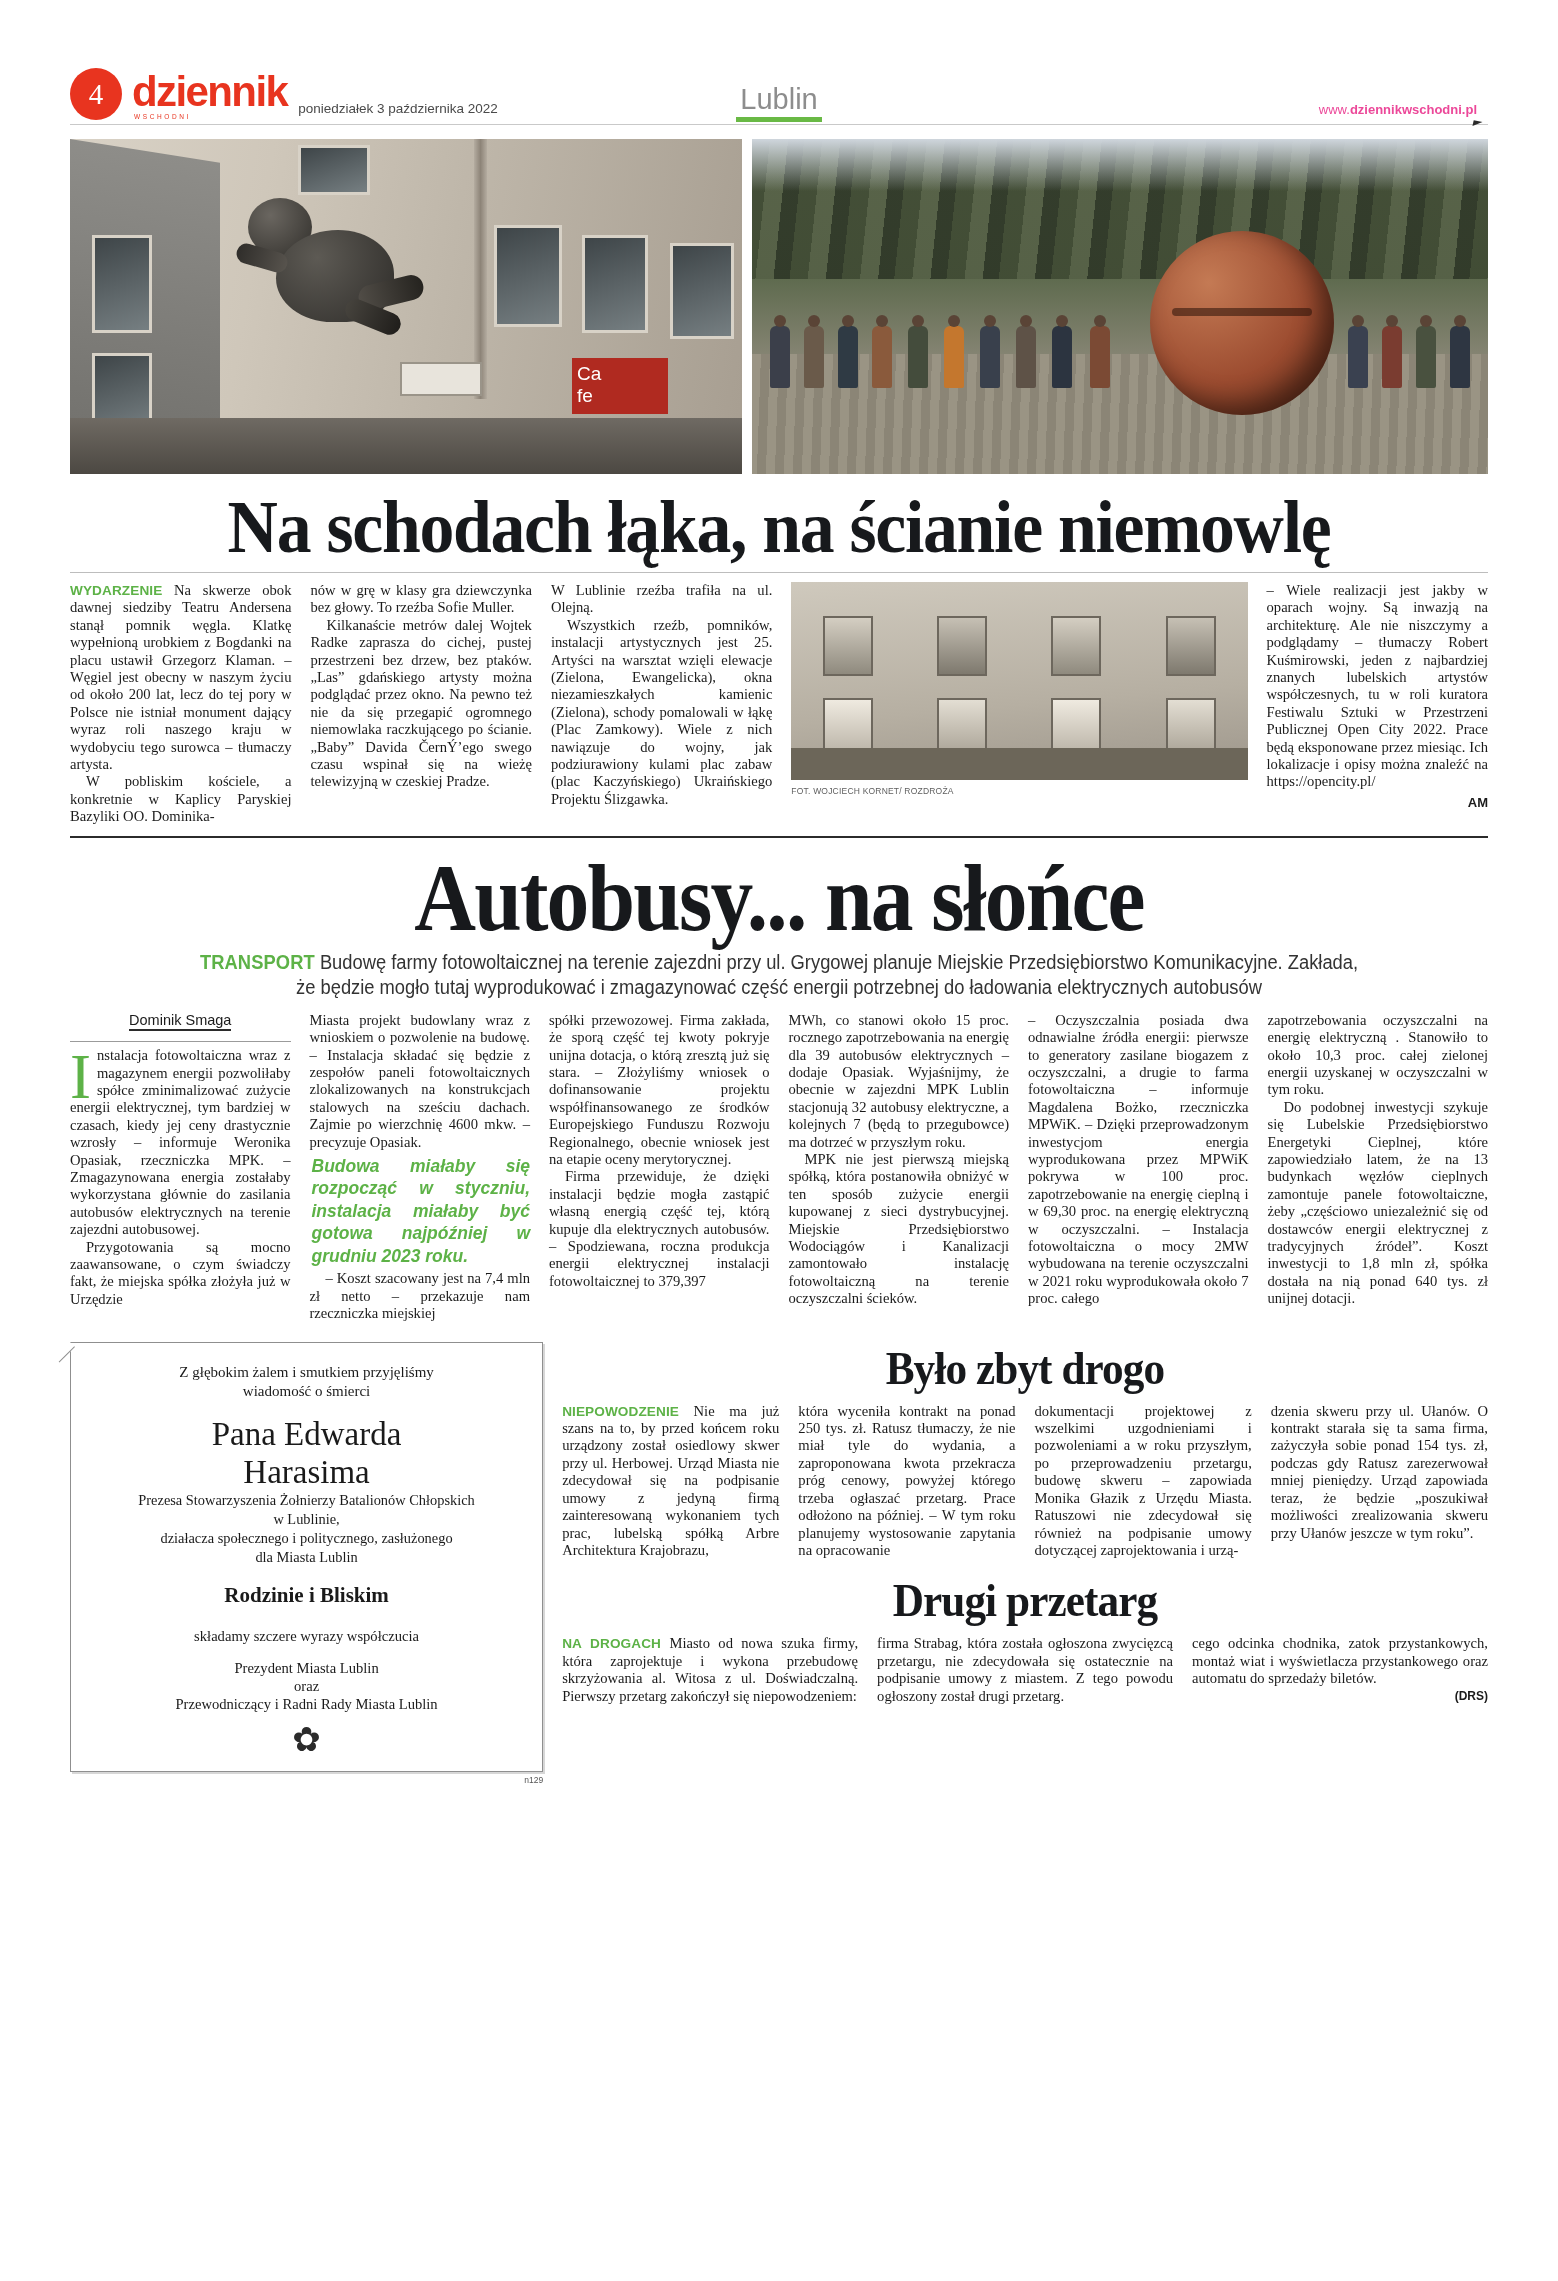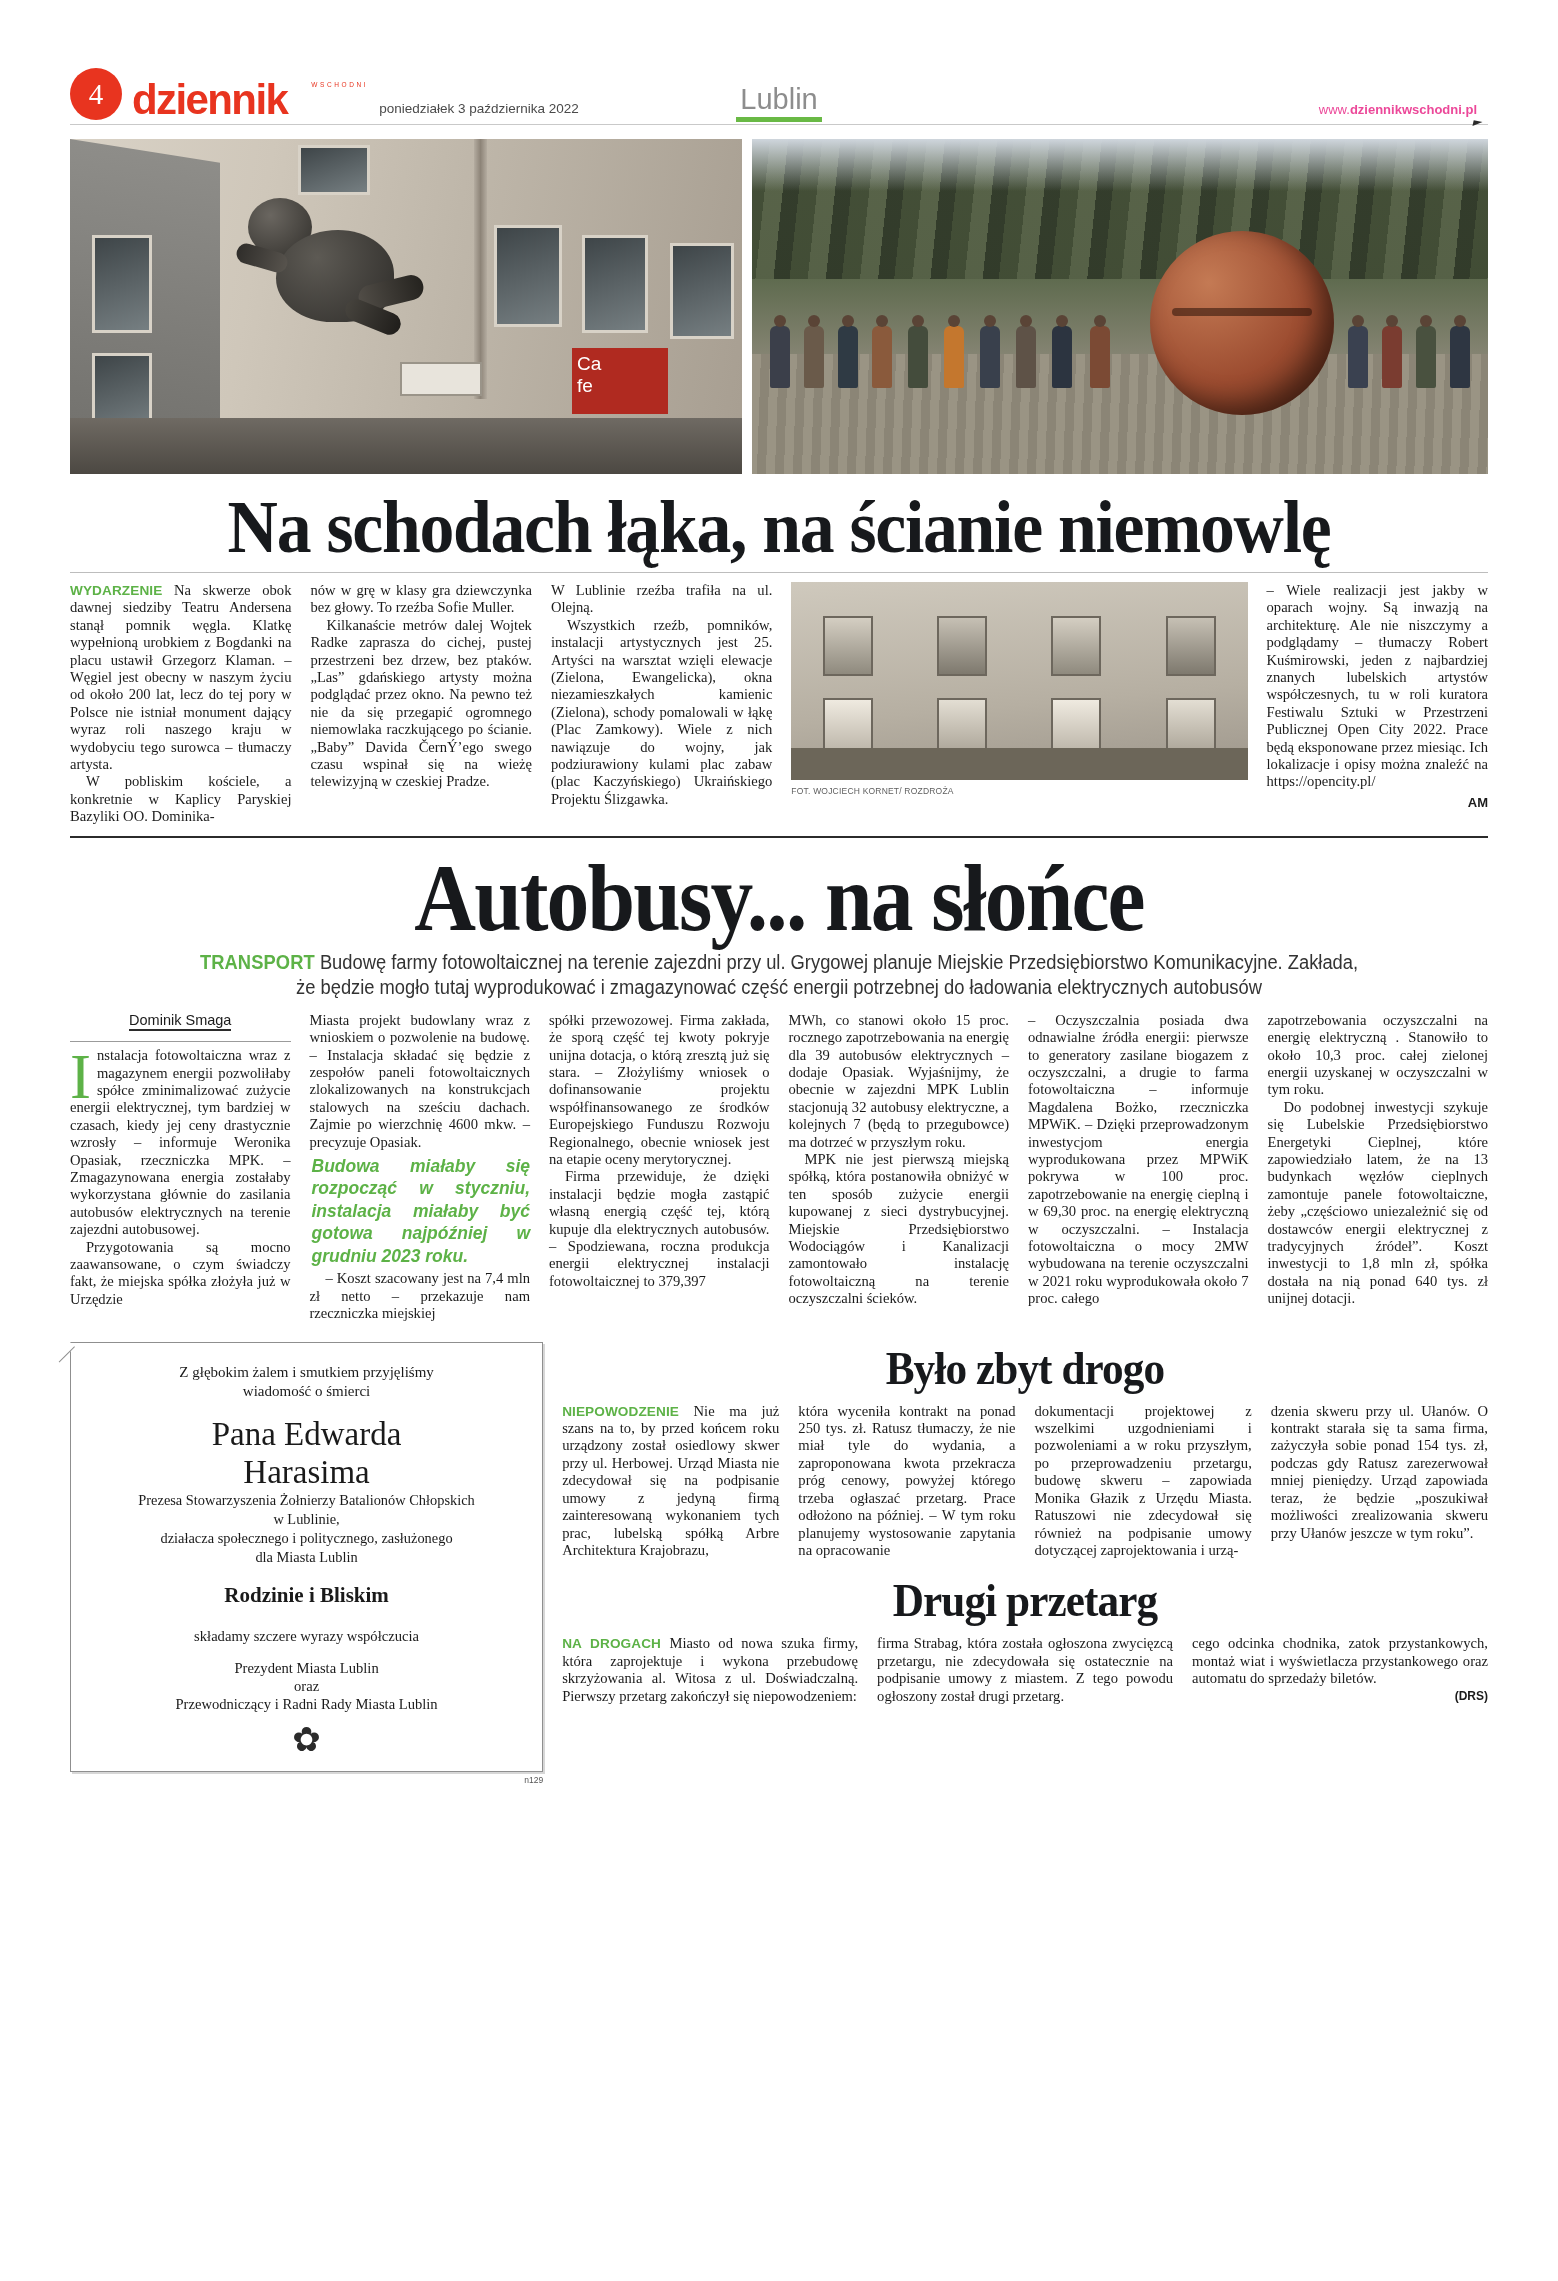--- a/index.html
+++ b/index.html
@@ -5,21 +5,21 @@
   html,body{margin:0;padding:0;background:#ffffff;}
   body{width:1558px;height:2281px;font-family:"Liberation Serif",serif;color:#1a1a1a;position:relative;overflow:hidden;}
   .page{width:1558px;height:2281px;position:relative;box-sizing:border-box;padding:0 70px;}
 
   
   .masthead{position:relative;height:62px;margin-top:58px;display:flex;align-items:flex-end;}
   .pagenum-wrap{position:relative;width:52px;height:52px;flex:0 0 auto;}
   .pagenum-circle{position:absolute;left:0;top:0;width:52px;height:52px;border-radius:50%;background:#e8341f;}
   .pagenum-txt{position:absolute;left:0;top:0;width:52px;height:52px;display:flex;align-items:center;justify-content:center;
     color:#fff;font-family:"Liberation Serif",serif;font-size:29px;}
-  .logo{margin-left:10px;position:relative;display:flex;flex-direction:row;align-items:flex-start;gap:22px;}
+  .logo{margin-left:10px;position:relative;display:flex;flex-direction:column;align-items:flex-start;}
   .logo-main{font-family:"Liberation Sans",sans-serif;font-weight:bold;font-size:42px;line-height:40px;color:#e8341f;letter-spacing:-1.6px;}
   .logo-sub{font-family:"Liberation Sans",sans-serif;font-size:6.5px;letter-spacing:2.6px;color:#e8341f;margin-top:1px;margin-left:2px;}
   .issue-date{font-family:"Liberation Sans",sans-serif;font-size:13.5px;color:#4a4a4a;margin-left:11px;padding-bottom:4px;}
   .section-name{position:absolute;left:50%;transform:translateX(-50%);bottom:-2px;text-align:center;}
   .section-name .nm{font-family:"Liberation Sans",sans-serif;font-weight:300;font-size:29px;color:#8d8d8d;line-height:30px;}
   .section-underline{height:5px;background:#69b945;width:86px;margin:3px auto 0;}
   .site{position:absolute;right:11px;bottom:3px;font-family:"Liberation Sans",sans-serif;font-size:13px;color:#ec4899;}
   .site b{font-weight:bold;}
   .hdr-rule{border-top:1px solid #c9c9c9;margin-top:4px;}
   .cursor{position:absolute;right:-5px;bottom:-10px;width:0;height:0;
@@ -44,21 +44,21 @@
   .ph1 .b-head{position:absolute;left:8px;top:4px;width:64px;height:58px;border-radius:50%;
     background:radial-gradient(circle at 35% 30%,#6a6660,#312f2b);}
   .ph1 .b-arm{position:absolute;left:-4px;top:54px;width:52px;height:20px;border-radius:12px;
     background:linear-gradient(90deg,#2f2d2a,#57534d);transform:rotate(16deg);}
   .ph1 .b-leg{position:absolute;left:118px;top:86px;width:66px;height:25px;border-radius:13px;
     background:linear-gradient(90deg,#514d47,#25231f);transform:rotate(-14deg);}
   .ph1 .b-leg2{position:absolute;left:104px;top:112px;width:58px;height:22px;border-radius:13px;
     background:linear-gradient(90deg,#46433d,#201e1b);transform:rotate(22deg);}
   .ph1 .pipe{position:absolute;left:404px;top:0;width:13px;height:260px;background:linear-gradient(90deg,#b4aca0,#8d8478,#b4aca0);}
   .ph1 .ground{position:absolute;left:0;bottom:0;width:100%;height:56px;background:linear-gradient(180deg,#6f6a63,#4c4842);}
-  .ph1 .sign{position:absolute;right:74px;bottom:60px;width:96px;height:66px;background:#b02a20;color:#fff;
+  .ph1 .sign{position:absolute;right:74px;bottom:60px;width:96px;height:56px;background:#b02a20;color:#fff;
     font-family:"Liberation Sans",sans-serif;font-size:19px;padding:5px;box-sizing:border-box;}
   .ph1 .plate{position:absolute;left:330px;bottom:78px;width:78px;height:30px;background:#e8e4dc;border:2px solid #9a9489;}
 
   
   .ph2 .bg{position:absolute;inset:0;background:linear-gradient(180deg,#7e8a6c 0%,#5f6b4f 42%,#8e8a7b 70%,#a39d8d 100%);}
   .ph2 .trees{position:absolute;left:0;top:0;width:100%;height:140px;
     background:repeating-linear-gradient(96deg,#3f4a33 0 18px,#556046 18px 36px,#2e3727 36px 52px);opacity:.92;}
   .ph2 .sky2{position:absolute;left:0;top:0;width:100%;height:52px;background:linear-gradient(180deg,#cfd6dd,rgba(207,214,221,0));}
   .ph2 .pav{position:absolute;left:0;bottom:0;width:100%;height:120px;
     background:repeating-linear-gradient(92deg,#9a9484 0 9px,#8b8576 9px 18px);}

